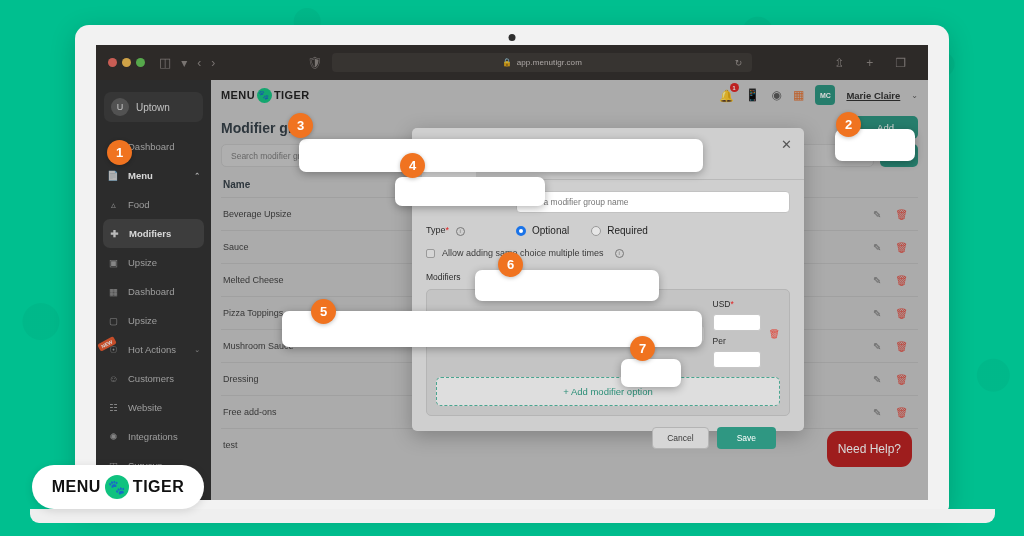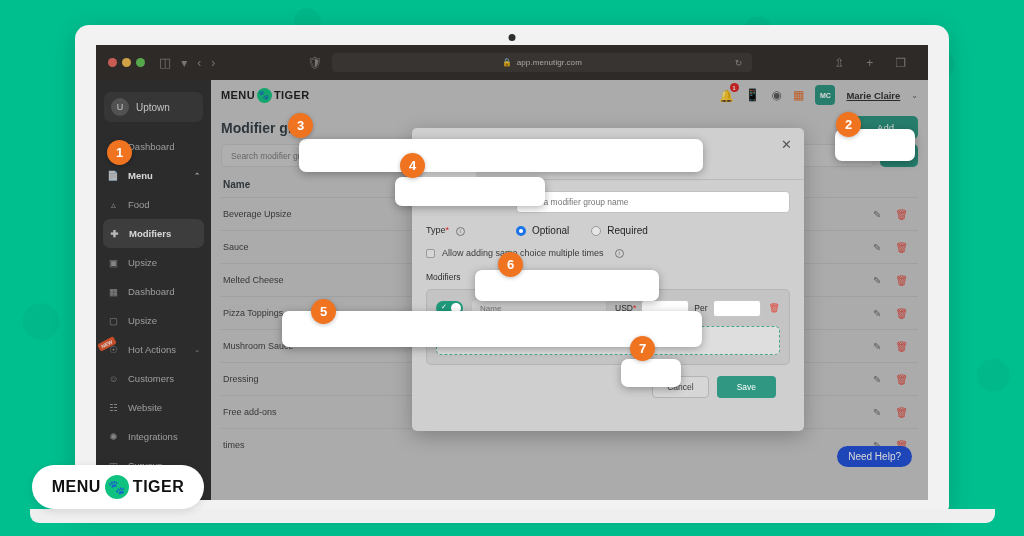--- a/index.html
+++ b/index.html
@@ -145,22 +145,22 @@
   .t-row {
     display: flex; align-items: center; height: 33px; border-top: 1px solid #bbb;
     font-size: 9px; color: #3b3b3b; padding: 0 2px;
   }
   .t-row .cell-name { flex: 1; }
   .t-actions { display: flex; gap: 14px; padding-right: 8px; }
   .ic-edit { color: #6a6a6a; font-size: 10px; }
   .ic-del { color: #e33b2e; font-size: 10px; }
 
   .need-help {
-    position: absolute; right: 16px; bottom: 33px; background: #1d4ed8; color: #fff;
-    font-size: 10px; border-radius: 11px; padding: 5px 11px; border: none; cursor: pointer;
+    position: absolute; right: 16px; bottom: 33px; background: #b91c1c; color: #fff;
+    font-size: 12px; border-radius: 11px; padding: 11px 11px; border: none; cursor: pointer;
   }
 
   
   .modal-backdrop { position: absolute; inset: 0; background: rgba(40,40,40,0.18); }
   .modal {
     position: absolute; left: 316px; top: 83px; width: 392px; height: 303px;
     background: #cfcfcf; border-radius: 5px; box-shadow: 0 5px 20px rgba(0,0,0,0.25);
     overflow: visible;
   }
   .modal-head { display: flex; align-items: flex-start; padding: 10px 12px 0; }
@@ -193,21 +193,21 @@
   .mod-line { display: flex; align-items: center; gap: 8px; }
   .toggle {
     width: 27px; height: 14px; border-radius: 8px; background: #1e9a7a; position: relative; flex: none;
   }
   .toggle .knob { position: absolute; right: 2px; top: 2px; width: 10px; height: 10px; border-radius: 50%; background: #fff; }
   .toggle .chk { position: absolute; left: 5px; top: 2px; font-size: 7px; color: #fff; }
   .mod-name {
     flex: 1; height: 18px; background: #d0d0d0; border: 1px solid #c0c0c0; border-radius: 4px;
     font-size: 8px; color: #8a8a8a; padding: 0 8px; font-family: "Liberation Sans", sans-serif;
   }
-  .price-grp { display: flex; align-items: center; gap: 5px; }
+  .price-grp { display: flex; gap: 5px; flex-direction: column; }
   .p-label { font-size: 8.5px; color: #2b2b2b; }
   .p-in { width: 48px; height: 17px; background: #fff; border: 1px solid #c6c6c6; border-radius: 3px; }
   .row-del { color: #e33b2e; font-size: 9px; }
   .add-opt {
     margin-top: 9px; border: 1px dashed #49a58f; border-radius: 5px; background: #dedede;
     color: #2b8e77; font-size: 9.5px; text-align: center; padding: 8px 0; cursor: pointer;
   }
   .modal-foot { display: flex; justify-content: flex-end; gap: 8px; padding: 11px 14px 0; }
   .cancel-btn {
     background: #d6d6d6; border: 1px solid #b4b4b4; border-radius: 4px; font-size: 8.5px;
@@ -419,21 +419,21 @@
             </span>
           </div>
           <div class="t-row">
             <span class="cell-name">Free add-ons</span>
             <span class="t-actions">
               <span class="ic-edit">✎</span>
               <span class="ic-del">🗑</span>
             </span>
           </div>
           <div class="t-row">
-            <span class="cell-name">times</span>
+            <span class="cell-name">test</span>
             <span class="t-actions">
               <span class="ic-edit">✎</span>
               <span class="ic-del">🗑</span>
             </span>
           </div>
         </div>
 
         <button class="need-help">Need Help?</button>
       </div>
     </div>

